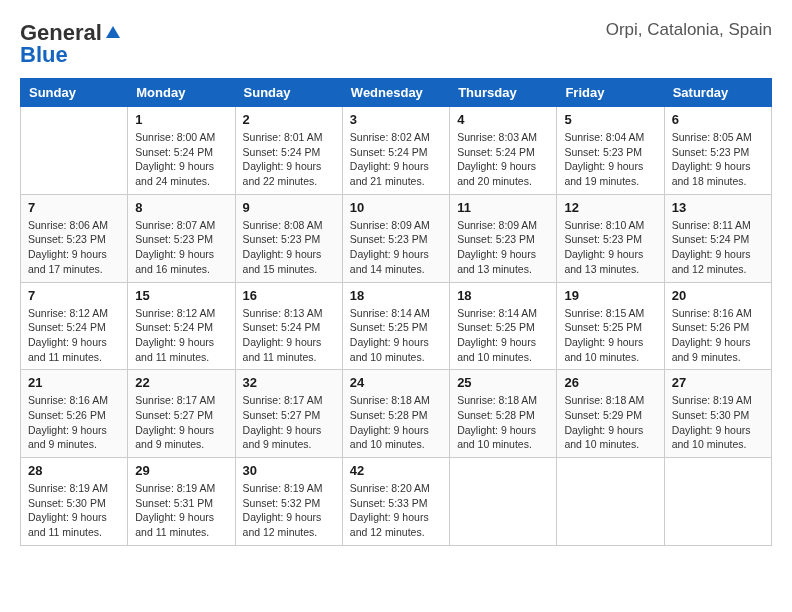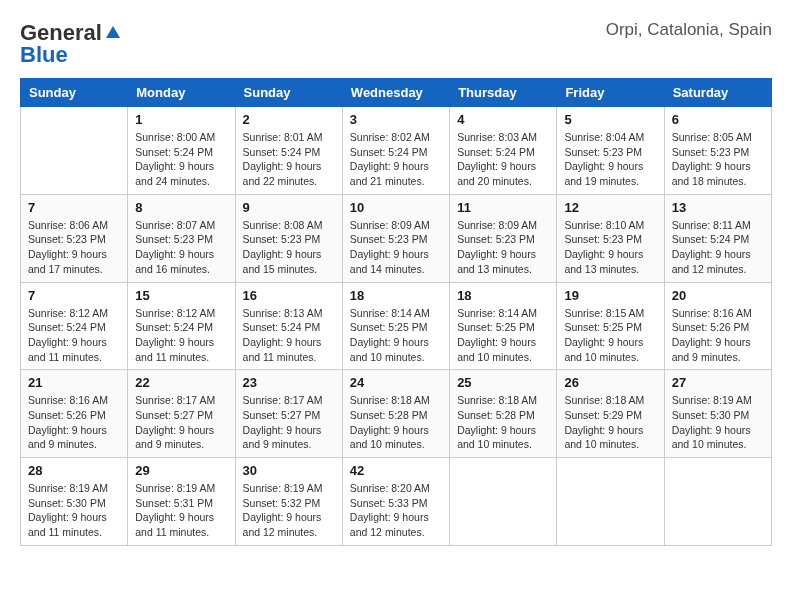--- a/index.html
+++ b/index.html
@@ -261,21 +261,21 @@
 and 9 minutes.</div>
         </td>
         <td>
           <div class="day-number">22</div>
           <div class="day-info" style="white-space: pre-line;">Sunrise: 8:17 AM
 Sunset: 5:27 PM
 Daylight: 9 hours
 and 9 minutes.</div>
         </td>
         <td>
-          <div class="day-number">23</div>
+          <div class="day-number">32</div>
           <div class="day-info" style="white-space: pre-line;">Sunrise: 8:17 AM
 Sunset: 5:27 PM
 Daylight: 9 hours
 and 9 minutes.</div>
         </td>
         <td>
           <div class="day-number">24</div>
           <div class="day-info" style="white-space: pre-line;">Sunrise: 8:18 AM
 Sunset: 5:28 PM
 Daylight: 9 hours

